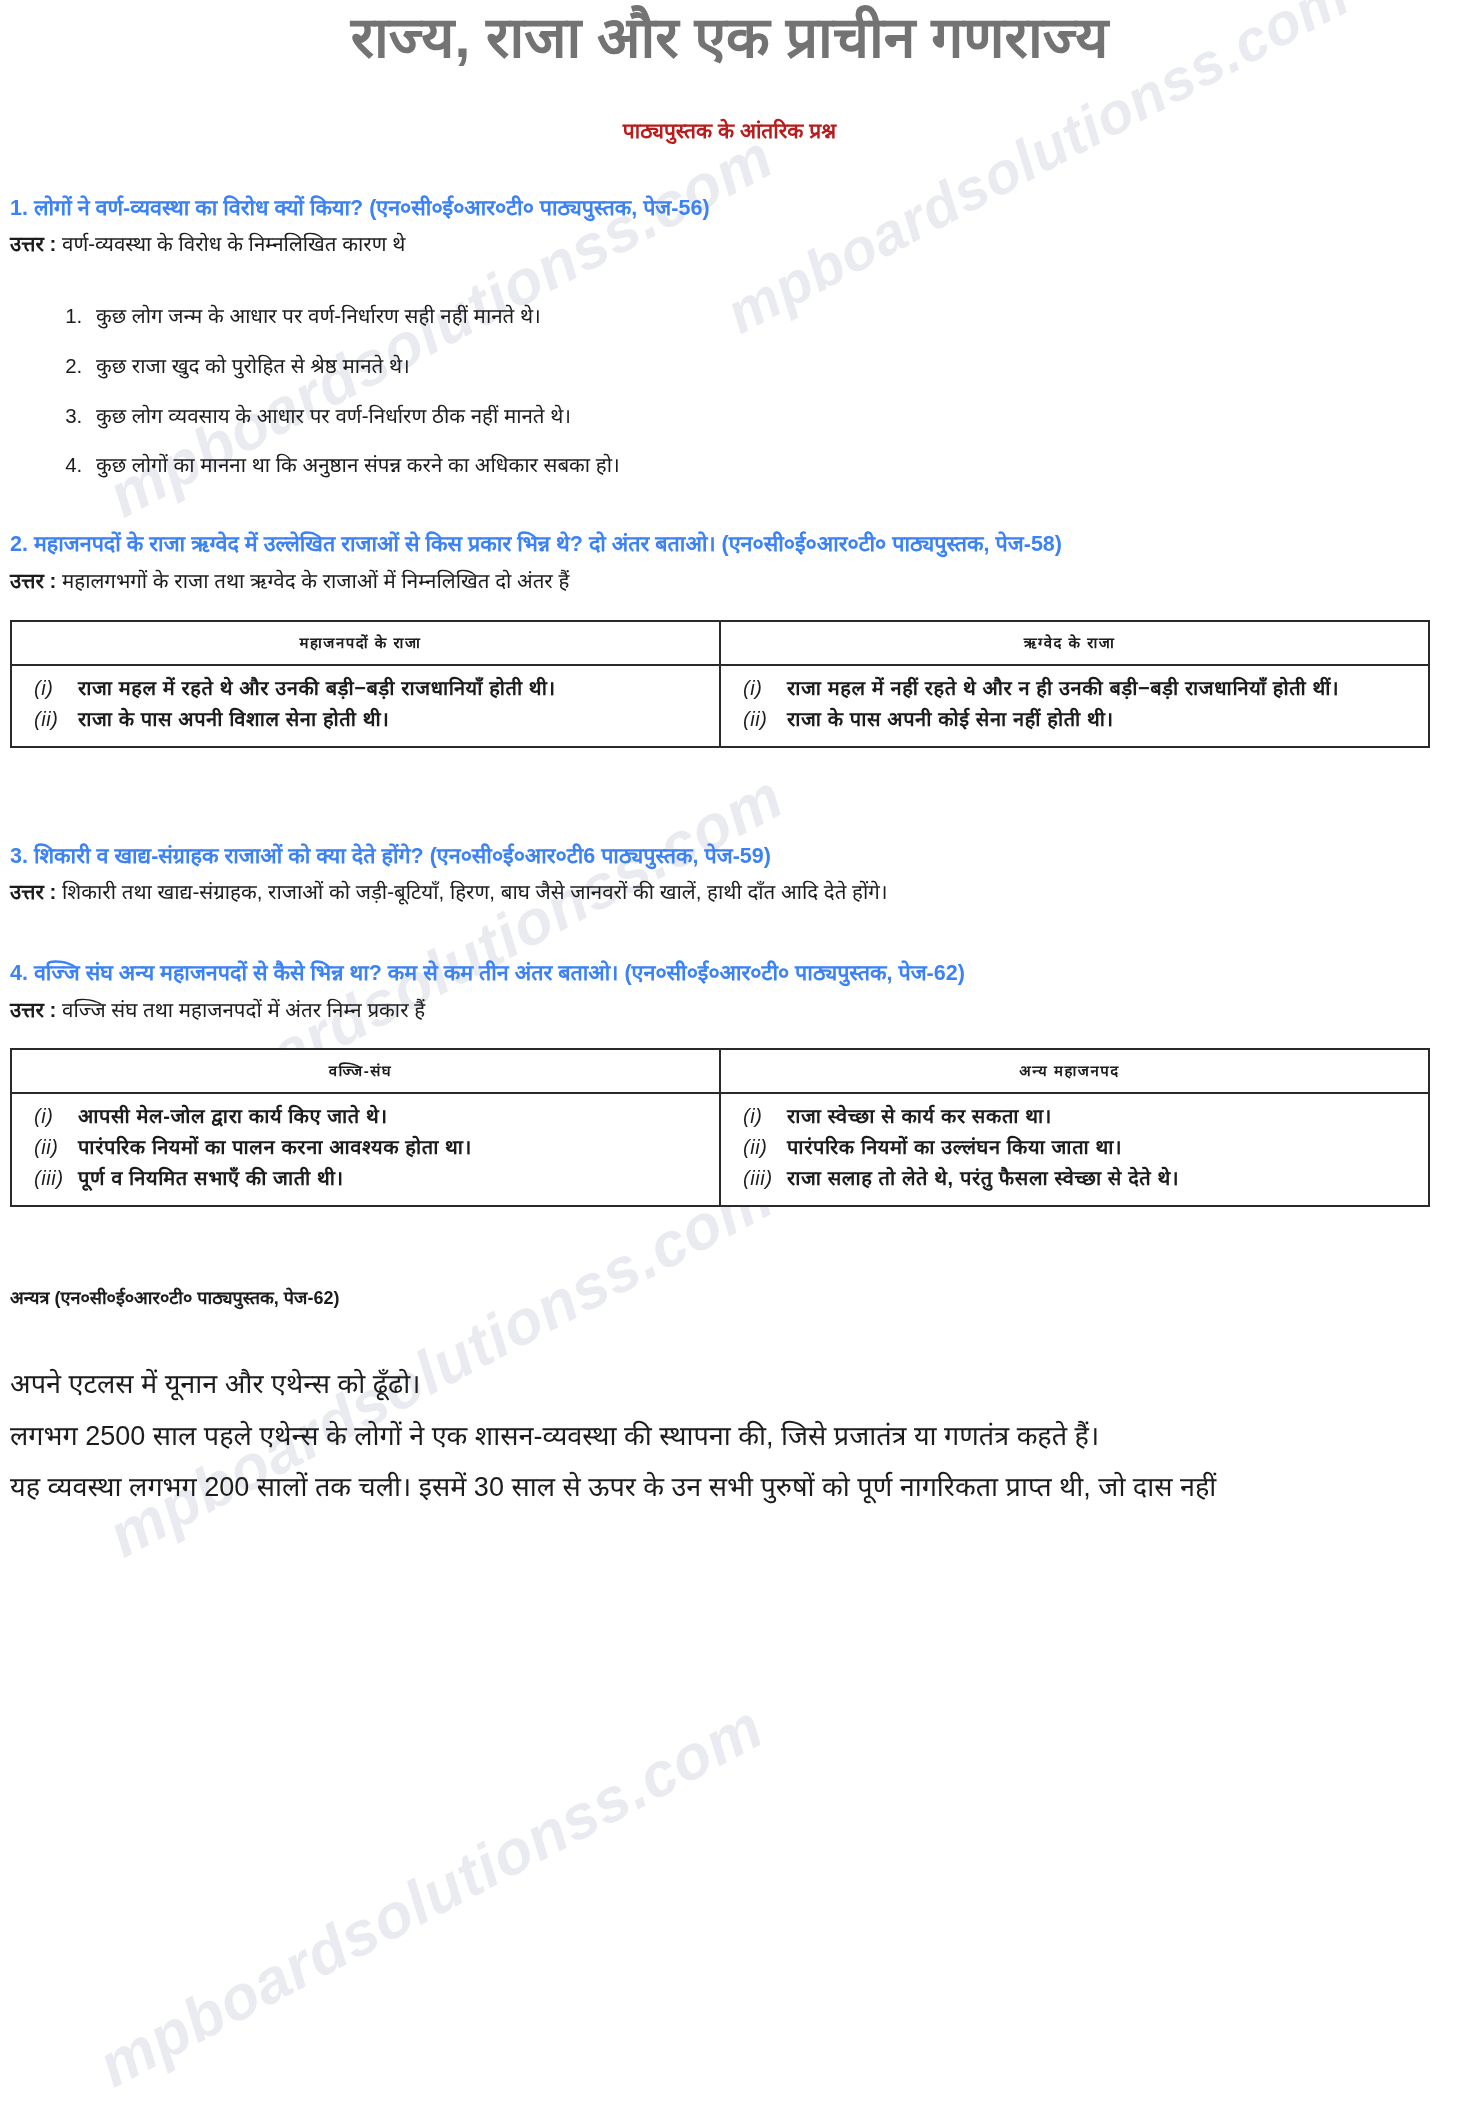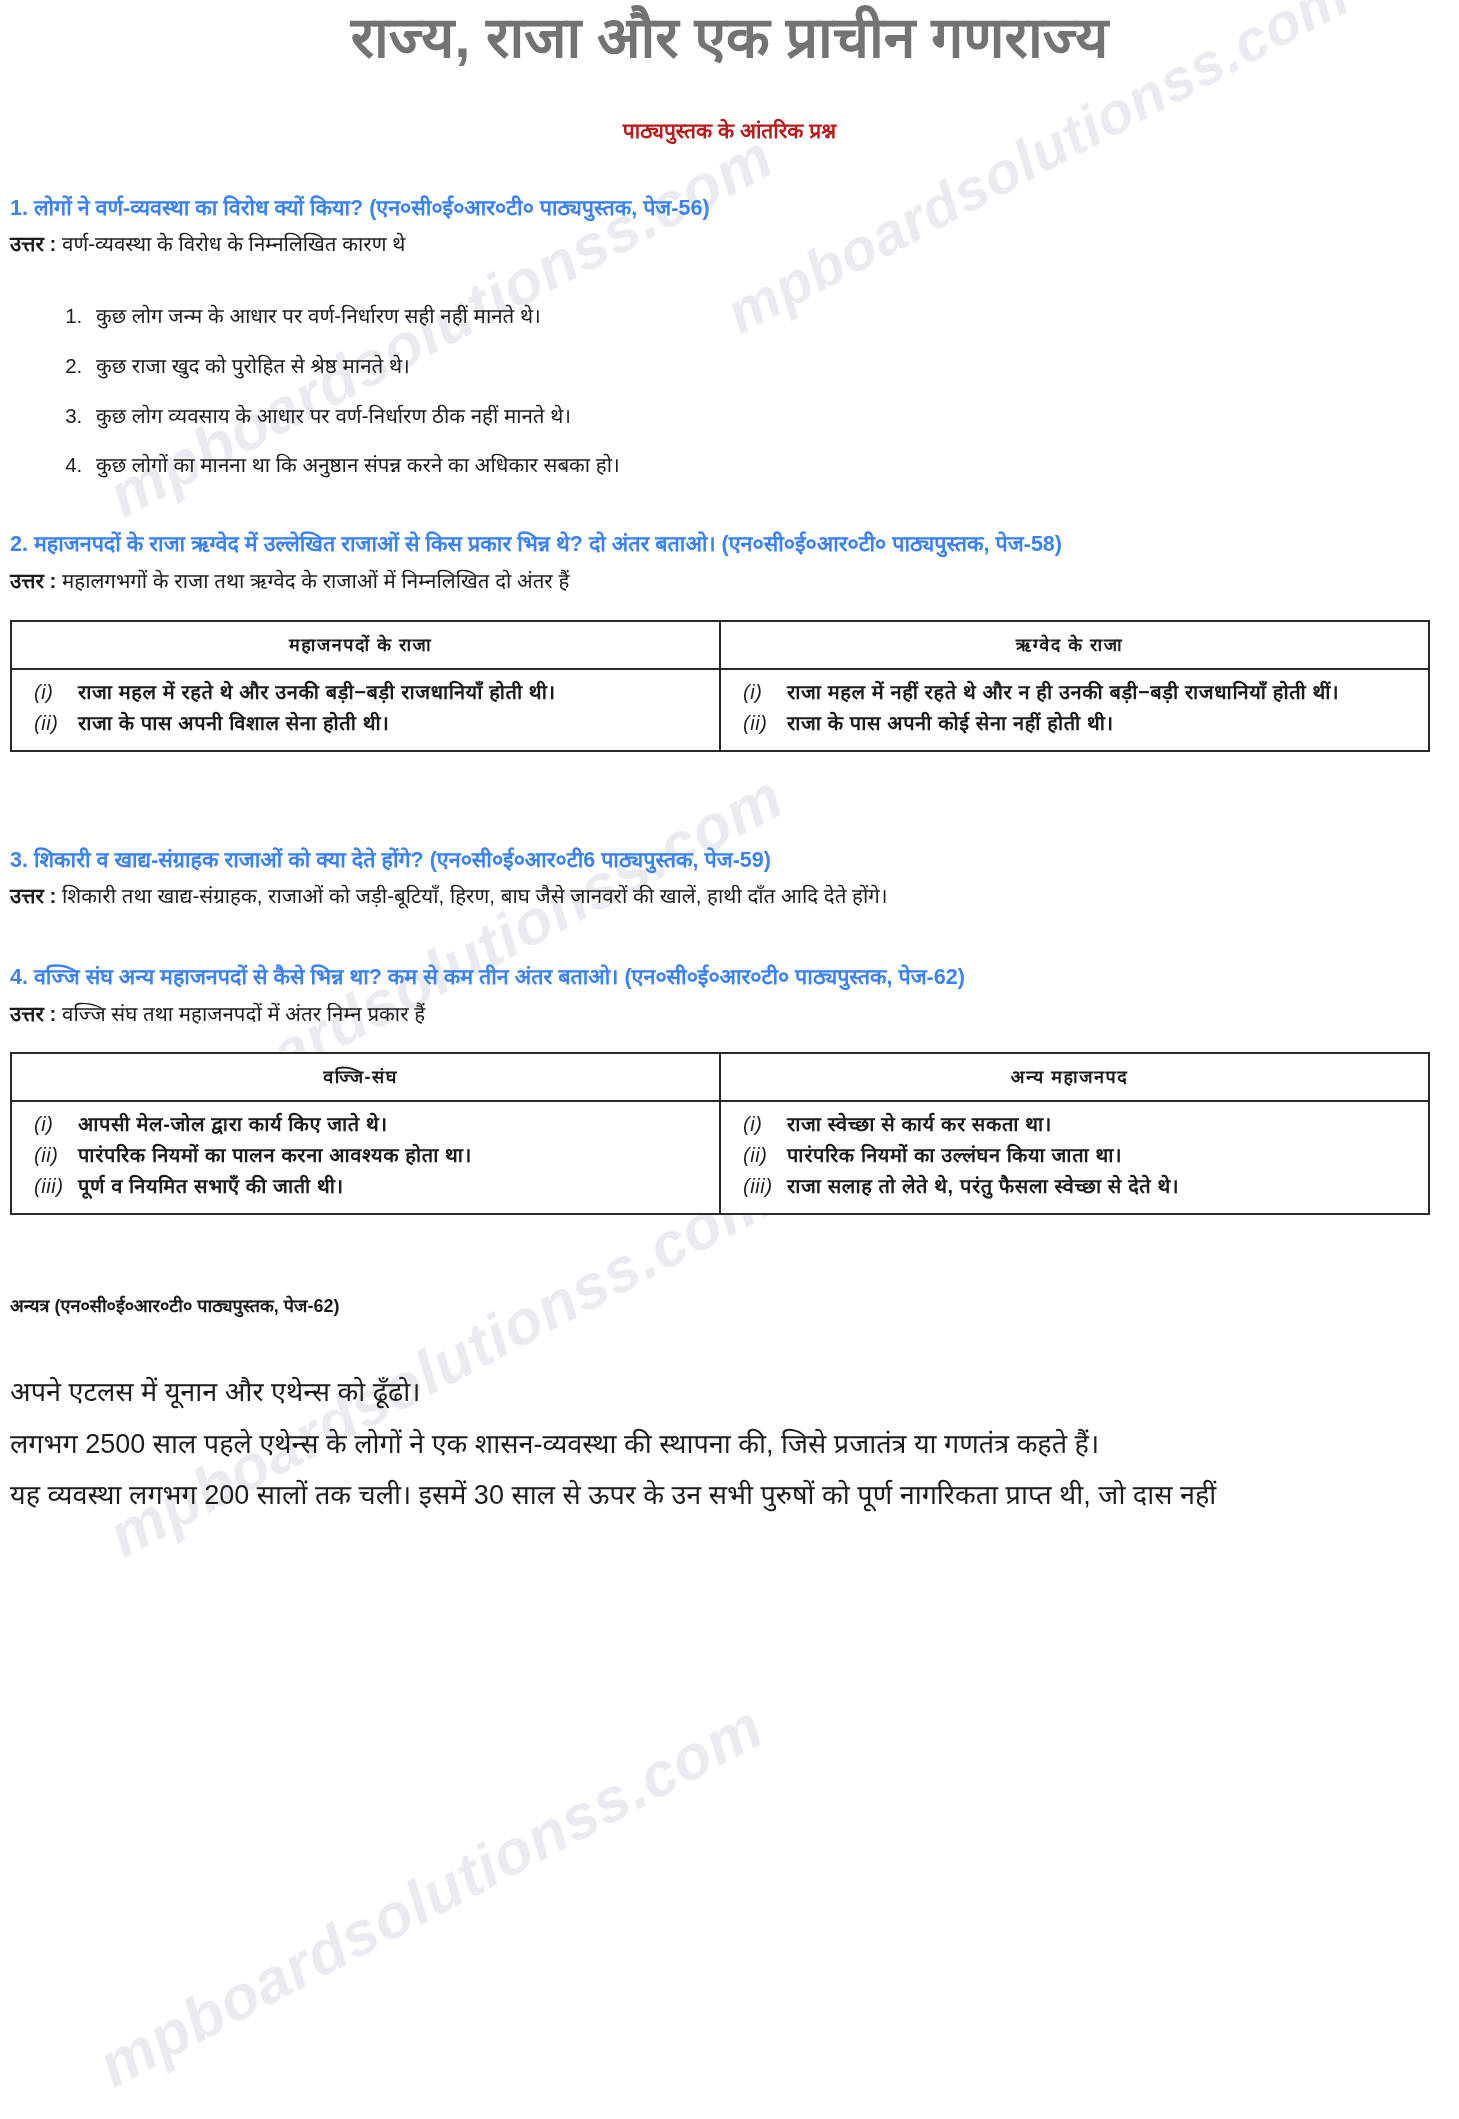--- a/index.html
+++ b/index.html
@@ -105,21 +105,21 @@
     background: #fff;
   }
   table.cmp th,
   table.cmp td {
     border: 2px solid #2a2a2a;
     vertical-align: top;
     padding: 8px 10px;
   }
   table.cmp th {
     text-align: center;
-    font-size: 18px;
+    font-size: 15px;
     font-weight: 700;
     letter-spacing: 1.5px;
     padding: 10px 16px 12px 6px;
   }
   table.cmp td {
     font-size: 20px;
     line-height: 1.45;
     letter-spacing: 0.6px;
     padding-bottom: 10px;
   }

